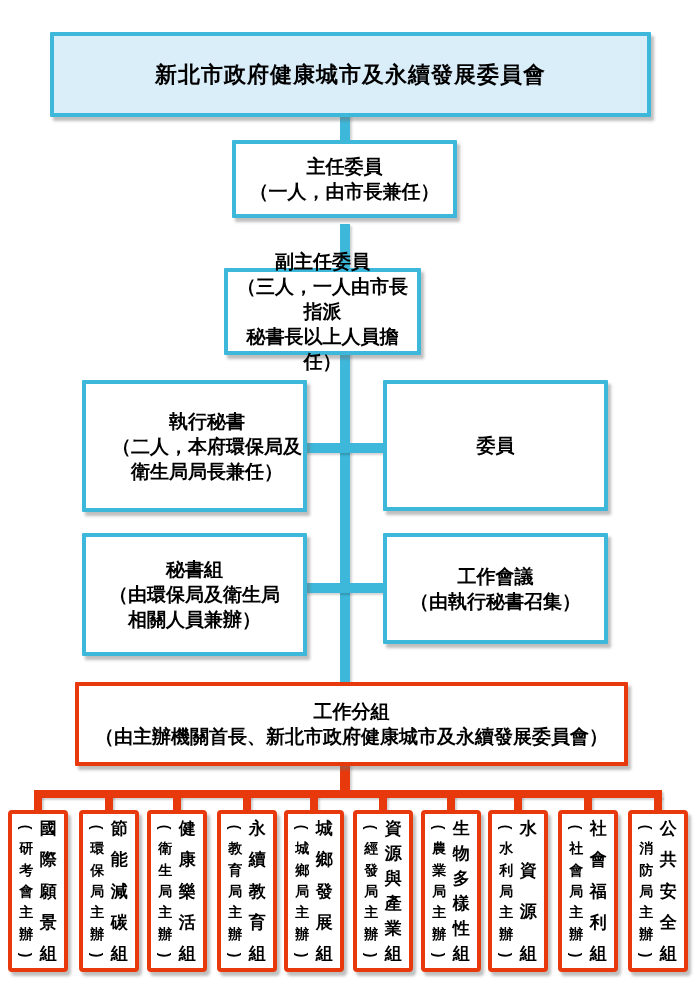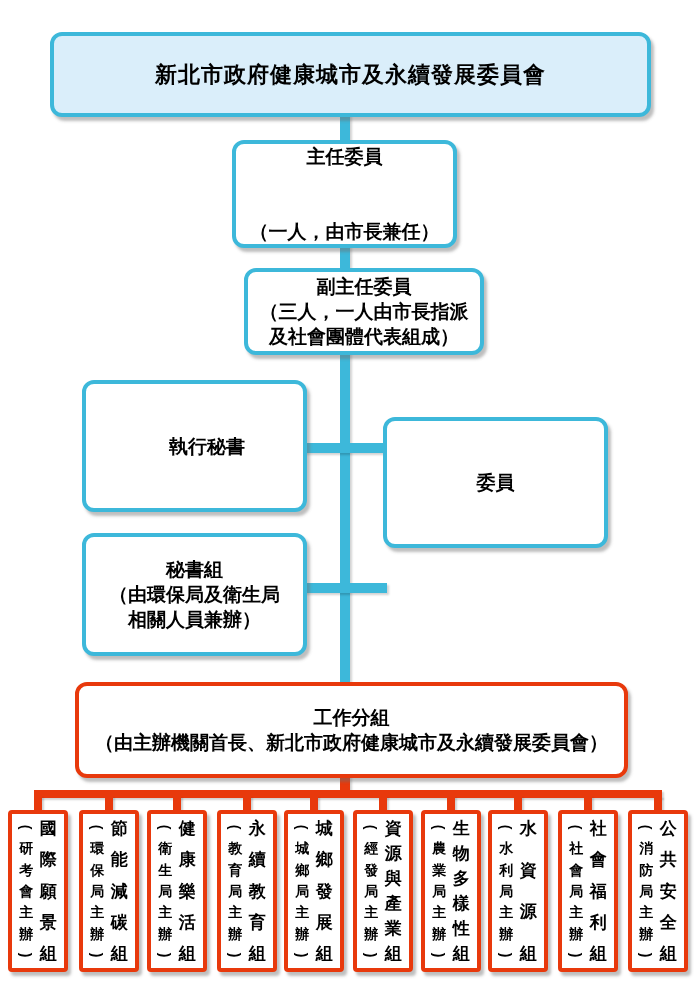--- a/index.html
+++ b/index.html
@@ -15,21 +15,21 @@
   
   .conn { position: absolute; z-index: 1; }
   .conn.cyan { background: #3db8da; box-shadow: 2px 2px 2px rgba(0,0,0,0.18); }
   .conn.orange { background: #e8390c; box-shadow: 2px 2px 2px rgba(0,0,0,0.18); }
   
   .box {
     position: absolute; z-index: 2;
     box-sizing: border-box;
     background: #ffffff;
     border: 4px solid #3db8da;
-    border-radius: 12px;
+    border-radius: 1px;
     box-shadow: 3px 4px 3px rgba(110,110,110,0.45);
     display: flex; flex-direction: column;
     align-items: center; justify-content: center;
     text-align: center;
   }
   .box.fill { background: #daeefa; }
   .box.orange-border { border-color: #e8390c; }
   .title-lg { font-size: 22px; letter-spacing: 1px; }
   .node-title { font-size: 19px; line-height: 25px; }
   .node-note  { font-size: 19px; line-height: 25px; white-space: pre-line; }
@@ -76,47 +76,53 @@
   <div class="conn orange" style="left:379px; top:796px; width:8px; height:16px;"></div>
   <div class="conn orange" style="left:447px; top:796px; width:8px; height:16px;"></div>
   <div class="conn orange" style="left:514px; top:796px; width:8px; height:16px;"></div>
   <div class="conn orange" style="left:584px; top:796px; width:8px; height:16px;"></div>
   <div class="conn orange" style="left:654px; top:796px; width:8px; height:16px;"></div>
 
   <div class="box fill" style="left:50px; top:32px; width:601px; height:85px;">
     <div class="title-lg">新北市政府健康城市及永續發展委員會</div>
   </div>
 
-  <div class="box" style="left:232px; top:140px; width:225px; height:108px;justify-content:space-between;">
+  <div class="box" style="left:232px; top:140px; width:225px; height:78px;">
     <div class="node-title">主任委員</div>
     <div class="node-note">（一人，由市長兼任）</div>
   </div>
 
-  <div class="box" style="left:244px; top:268px; width:240px; height:87px;">
+  <div class="box" style="left:224px; top:268px; width:197px; height:87px;">
     <div class="node-title">副主任委員</div>
     <div class="node-note">（三人，一人由市長指派
-及社會團體代表組成）</div>
+秘書長以上人員擔任）</div>
   </div>
 
   <div class="box" style="left:82px; top:380px; width:225px; height:132px;padding-left:25px;">
     <div class="node-title">執行秘書</div>
-  </div>
-
-  <div class="box" style="left:383px; top:380px; width:225px; height:131px;margin-top:37px;">
+    <div class="node-note">（二人，本府環保局及
+衛生局局長兼任）</div>
+  </div>
+
+  <div class="box" style="left:383px; top:380px; width:225px; height:131px;">
     <div class="node-title">委員</div>
   </div>
 
   <div class="box" style="left:82px; top:533px; width:225px; height:123px;">
     <div class="node-title">秘書組</div>
     <div class="node-note">（由環保局及衛生局
 相關人員兼辦）</div>
   </div>
 
-
-  <div class="box orange-border" style="left:75px; top:682px; width:553px; height:96px;">
+  <div class="box" style="left:383px; top:533px; width:225px; height:111px;">
+    <div class="node-title">工作會議</div>
+    <div class="node-note">（由執行秘書召集）</div>
+  </div>
+
+  <div class="box orange-border" style="left:75px; top:682px; width:553px; height:84px;">
     <div class="node-title">工作分組</div>
     <div class="node-note">（由主辦機關首長、新北市政府健康城市及永續發展委員會）</div>
   </div>
 
   <div class="gbox" style="left:8px;">
     <div class="vcol name">
         <span>國</span>
         <span>際</span>
         <span>願</span>
         <span>景</span>

